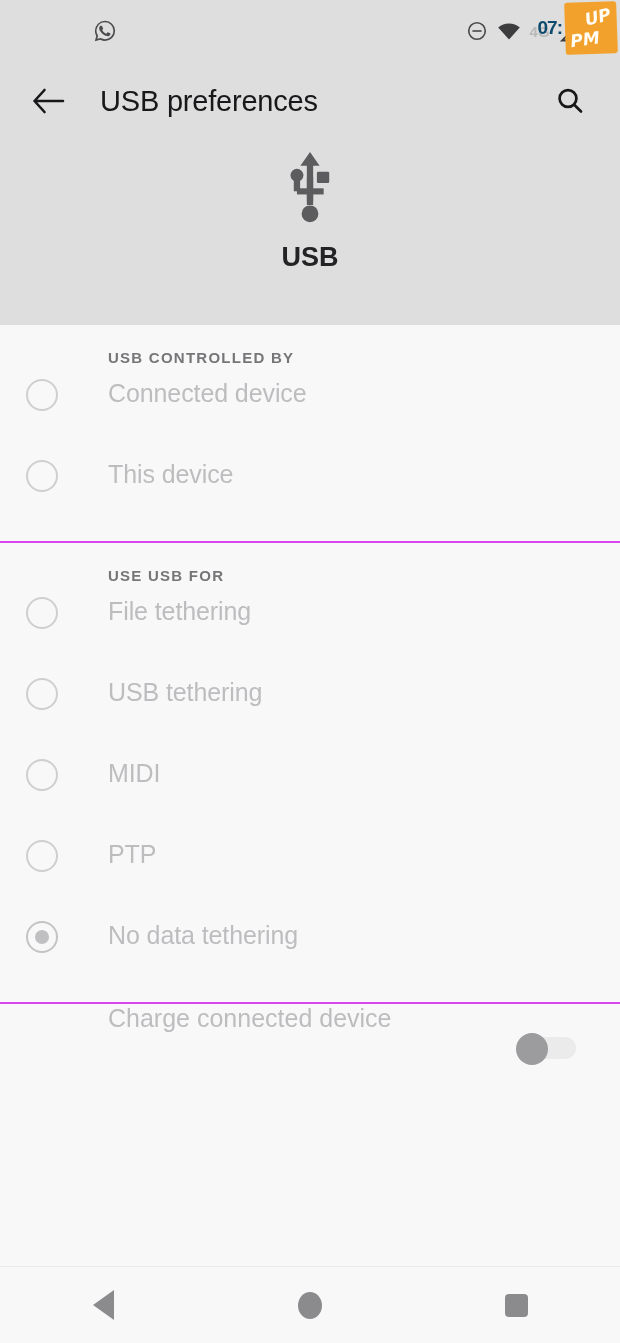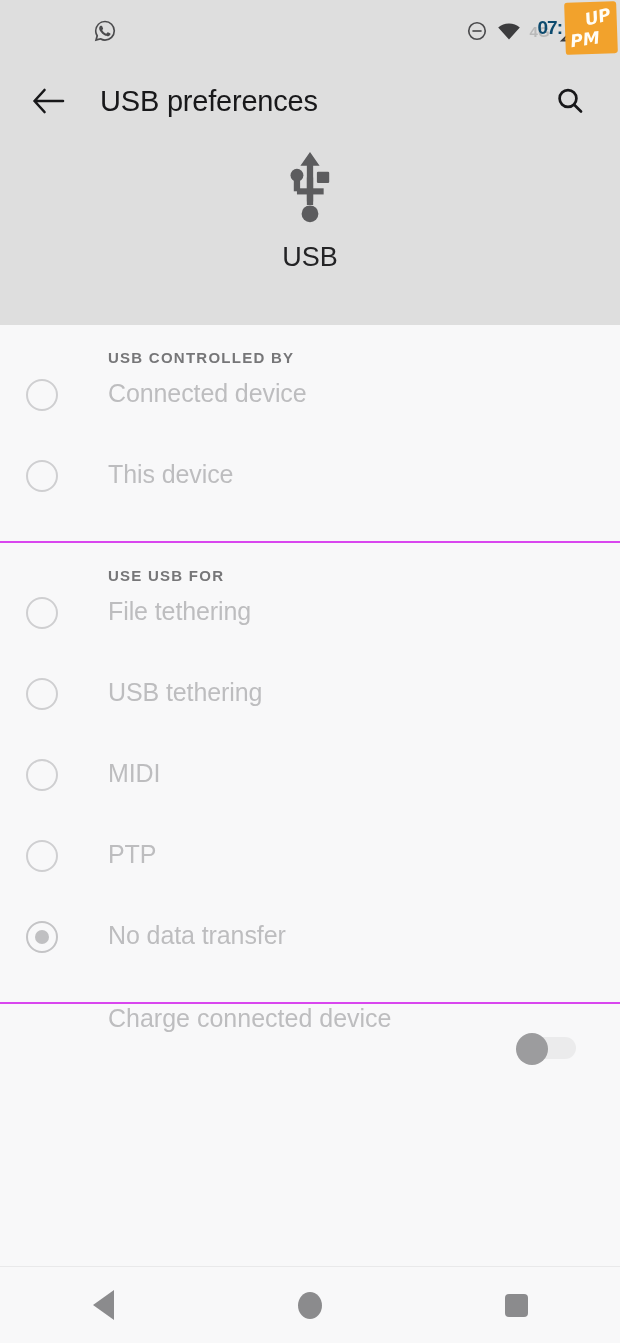--- a/index.html
+++ b/index.html
@@ -116,20 +116,21 @@
 
   
   .hero {
     background: #dedede;
     height: 185px;
     display: flex;
     flex-direction: column;
     align-items: center;
     justify-content: flex-start;
     padding-top: 12px;
+    font-weight: bold;
   }
   .hero-label {
     margin-top: 12px;
     font-size: 27px;
     color: #232325;
   }
 
   
   .list-area { background: #f8f8f9; }
   .section { padding-top: 0; }
@@ -356,21 +357,21 @@
         <span class="row-label">MIDI</span>
       </div>
 
       <div class="row">
         <span class="radio"></span>
         <span class="row-label">PTP</span>
       </div>
 
       <div class="row">
         <span class="radio checked"></span>
-        <span class="row-label">No data transfer</span>
+        <span class="row-label">No data tethering</span>
       </div>
     </div>
 
     <div class="section">
       <div class="switch-row">
         <span class="switch-label">Charge connected device</span>
         <span class="switch">
           <span class="switch-track"></span>
           <span class="switch-thumb"></span>
         </span>

